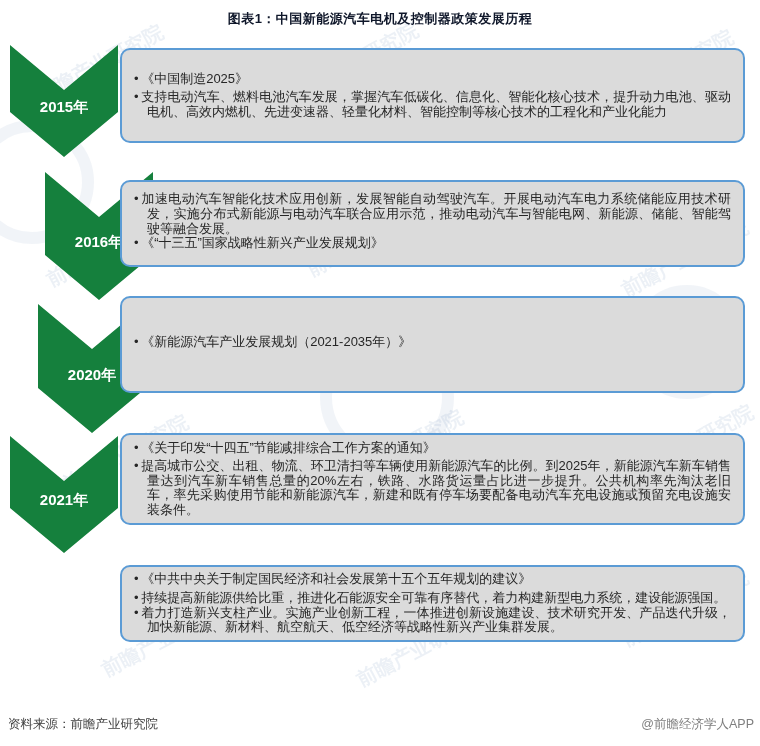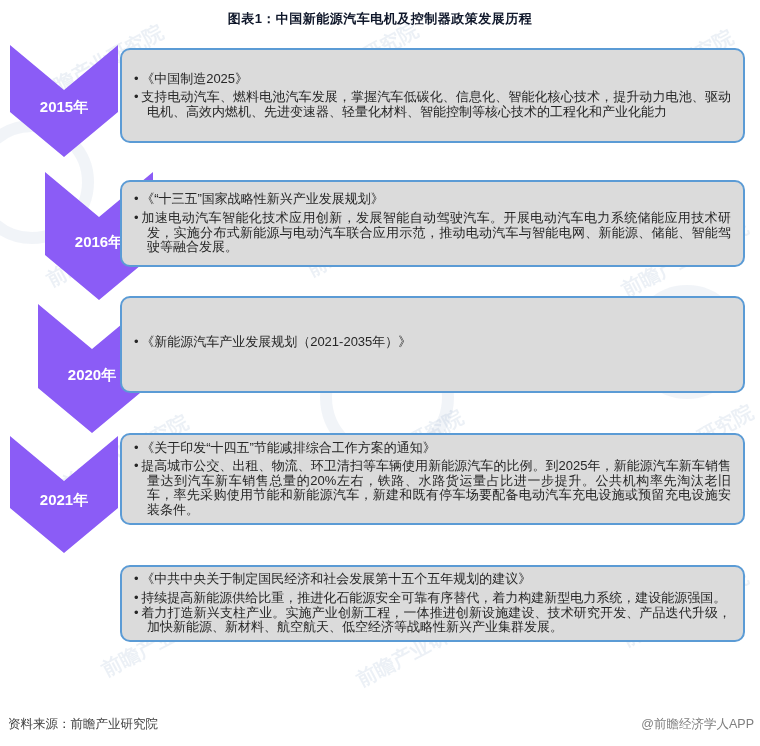--- a/index.html
+++ b/index.html
@@ -6,21 +6,21 @@
   .canvas{
     position:relative;width:760px;height:746px;background:#ffffff;
     font-family:"Liberation Sans","DejaVu Sans",sans-serif;overflow:hidden;
   }
   .title{
     position:absolute;top:10px;left:0;right:0;text-align:center;
     font-size:13px;font-weight:bold;color:#0f172a;letter-spacing:0.5px;
   }
   
   .chevron{
-    position:absolute;left:10px;width:108px;background:#8b5cf6;
+    position:absolute;left:10px;width:108px;background:#15803d;
     clip-path:polygon(0 0,50% 45px,100% 0,100% calc(100% - 45px),50% 100%,0 calc(100% - 45px));
   }
   .c1{top:45px;height:112px;}
   .c2{top:172px;height:128px;margin-left:35px;}
   .c3{top:304px;height:129px;margin-left:28px;}
   .c4{top:436px;height:117px;}
   .c5{top:562px;height:140px;}
   .year{
     position:absolute;left:0;right:0;top:55%;transform:translateY(-50%);
     text-align:center;color:#ffffff;font-weight:bold;font-size:15px;
@@ -84,22 +84,22 @@
   </div>
   <div class="box b1">
     <div class="bullet t">《中国制造2025》</div>
     <div class="bullet">支持电动汽车、燃料电池汽车发展，掌握汽车低碳化、信息化、智能化核心技术，提升动力电池、驱动电机、高效内燃机、先进变速器、轻量化材料、智能控制等核心技术的工程化和产业化能力</div>
   </div>
 
   <div class="chevron c2">
     <span class="year">2016年</span>
   </div>
   <div class="box b2">
+    <div class="bullet">加速电动汽车智能化技术应用创新，发展智能自动驾驶汽车。开展电动汽车电力系统储能应用技术研发，实施分布式新能源与电动汽车联合应用示范，推动电动汽车与智能电网、新能源、储能、智能驾驶等融合发展。</div>
     <div class="bullet t">《“十三五”国家战略性新兴产业发展规划》</div>
-    <div class="bullet">加速电动汽车智能化技术应用创新，发展智能自动驾驶汽车。开展电动汽车电力系统储能应用技术研发，实施分布式新能源与电动汽车联合应用示范，推动电动汽车与智能电网、新能源、储能、智能驾驶等融合发展。</div>
   </div>
 
   <div class="chevron c3">
     <span class="year">2020年</span>
   </div>
   <div class="box b3">
     <div class="bullet t">《新能源汽车产业发展规划（2021-2035年）》</div>
   </div>
 
   <div class="chevron c4">

